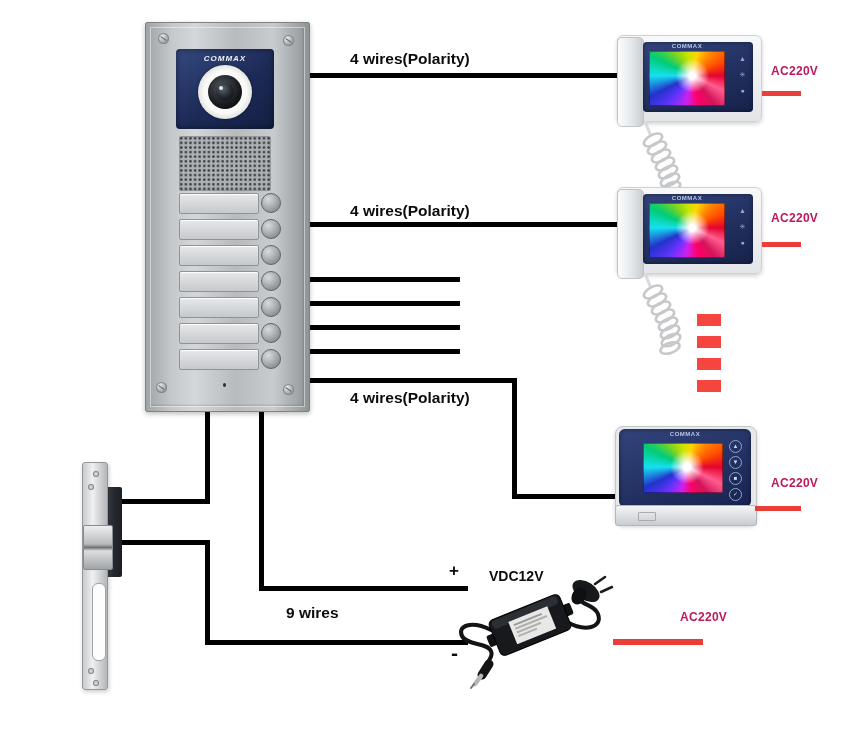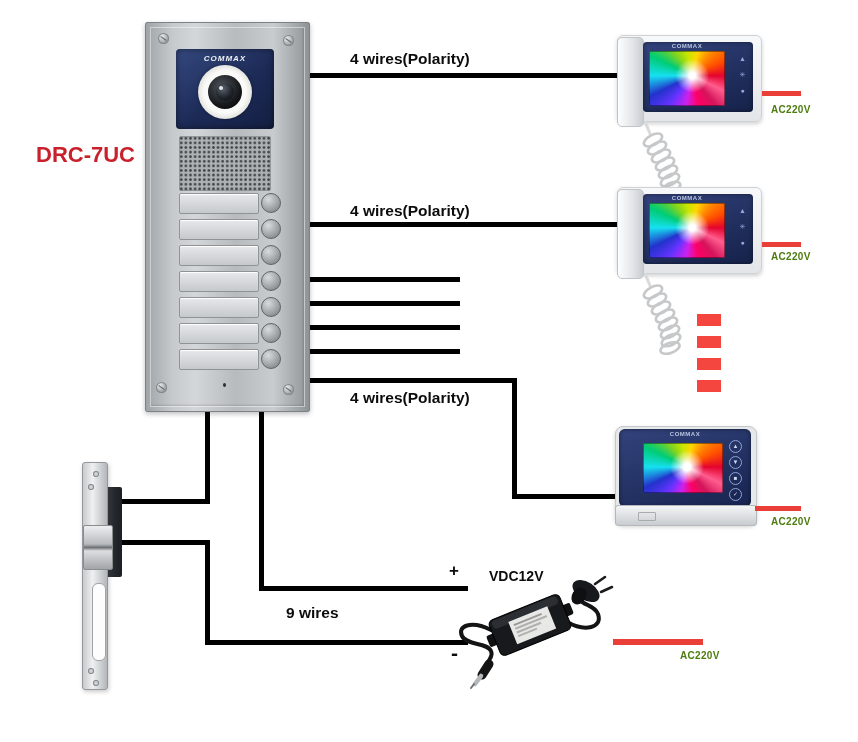--- a/index.html
+++ b/index.html
@@ -3,21 +3,21 @@
 <meta charset="utf-8">
 <title>DRC-7UC</title>
 <style>
   html,body{margin:0;padding:0;background:#fff;}
   .canvas{position:relative;width:858px;height:742px;background:#ffffff;overflow:hidden;
           font-family:"Liberation Sans", sans-serif;}
   
   .wire{position:absolute;background:#000;z-index:1;}
   
   .lbl{position:absolute;font-weight:bold;color:#0c0c0c;font-size:15.5px;z-index:6;white-space:nowrap;}
-  .ac{position:absolute;font-weight:bold;color:#4d7c0f;font-size:10px;letter-spacing:.3px;z-index:6;white-space:nowrap;margin-top:40px;}
+  .ac{position:absolute;font-weight:bold;color:#be185d;font-size:12px;letter-spacing:.3px;z-index:6;white-space:nowrap;}
   .redline{position:absolute;background:#ea3e38;z-index:5;}
   .model{position:absolute;left:36px;top:142px;font-size:22px;font-weight:bold;color:#c9202b;z-index:6;}
   .dash{position:absolute;left:697px;width:24px;height:12px;background:#f4453f;z-index:5;}
   
   .panel{position:absolute;left:145px;top:22px;width:163px;height:388px;z-index:2;
          background:linear-gradient(90deg,#9fa4a8 0%,#c5c9cc 16%,#d4d7da 30%,#b7bbbe 55%,#c8cccf 78%,#8e9396 100%);
          border:1px solid #7e8286;border-radius:2px;box-shadow:0 2px 5px rgba(0,0,0,.25);}
   .panel-bevel{position:absolute;left:4px;top:4px;right:4px;bottom:4px;border:1px solid rgba(255,255,255,.45);
          box-shadow:inset -1px -1px 2px rgba(0,0,0,.15);}
   .screw{position:absolute;width:11px;height:11px;border-radius:50%;
@@ -124,21 +124,20 @@
   <div class="wire" style="left:259px;top:586px;width:209px;height:5px"></div>
 
   <div class="lbl" style="left:350px;top:50px">4 wires(Polarity)</div>
   <div class="lbl" style="left:350px;top:202px">4 wires(Polarity)</div>
   <div class="lbl" style="left:350px;top:389px">4 wires(Polarity)</div>
   <div class="lbl" style="left:286px;top:604px">9 wires</div>
   <div class="sign" style="left:449px;top:561px;font-size:17px">+</div>
   <div class="sign" style="left:451px;top:641px;font-size:21px">-</div>
   <div class="sign" style="left:489px;top:568px;font-size:14px">VDC12V</div>
 
-  <div class="model">DRC-7UC</div>
 
   <div class="panel">
     <div class="panel-bevel"></div>
     <div class="screw" style="left:12px;top:10px"></div>
     <div class="screw" style="left:137px;top:12px"></div>
     <div class="screw" style="left:10px;top:359px"></div>
     <div class="screw" style="left:137px;top:361px"></div>
     <div class="cam">
       <div class="cam-brand">COMMAX</div>
       <div class="cam-ring">

